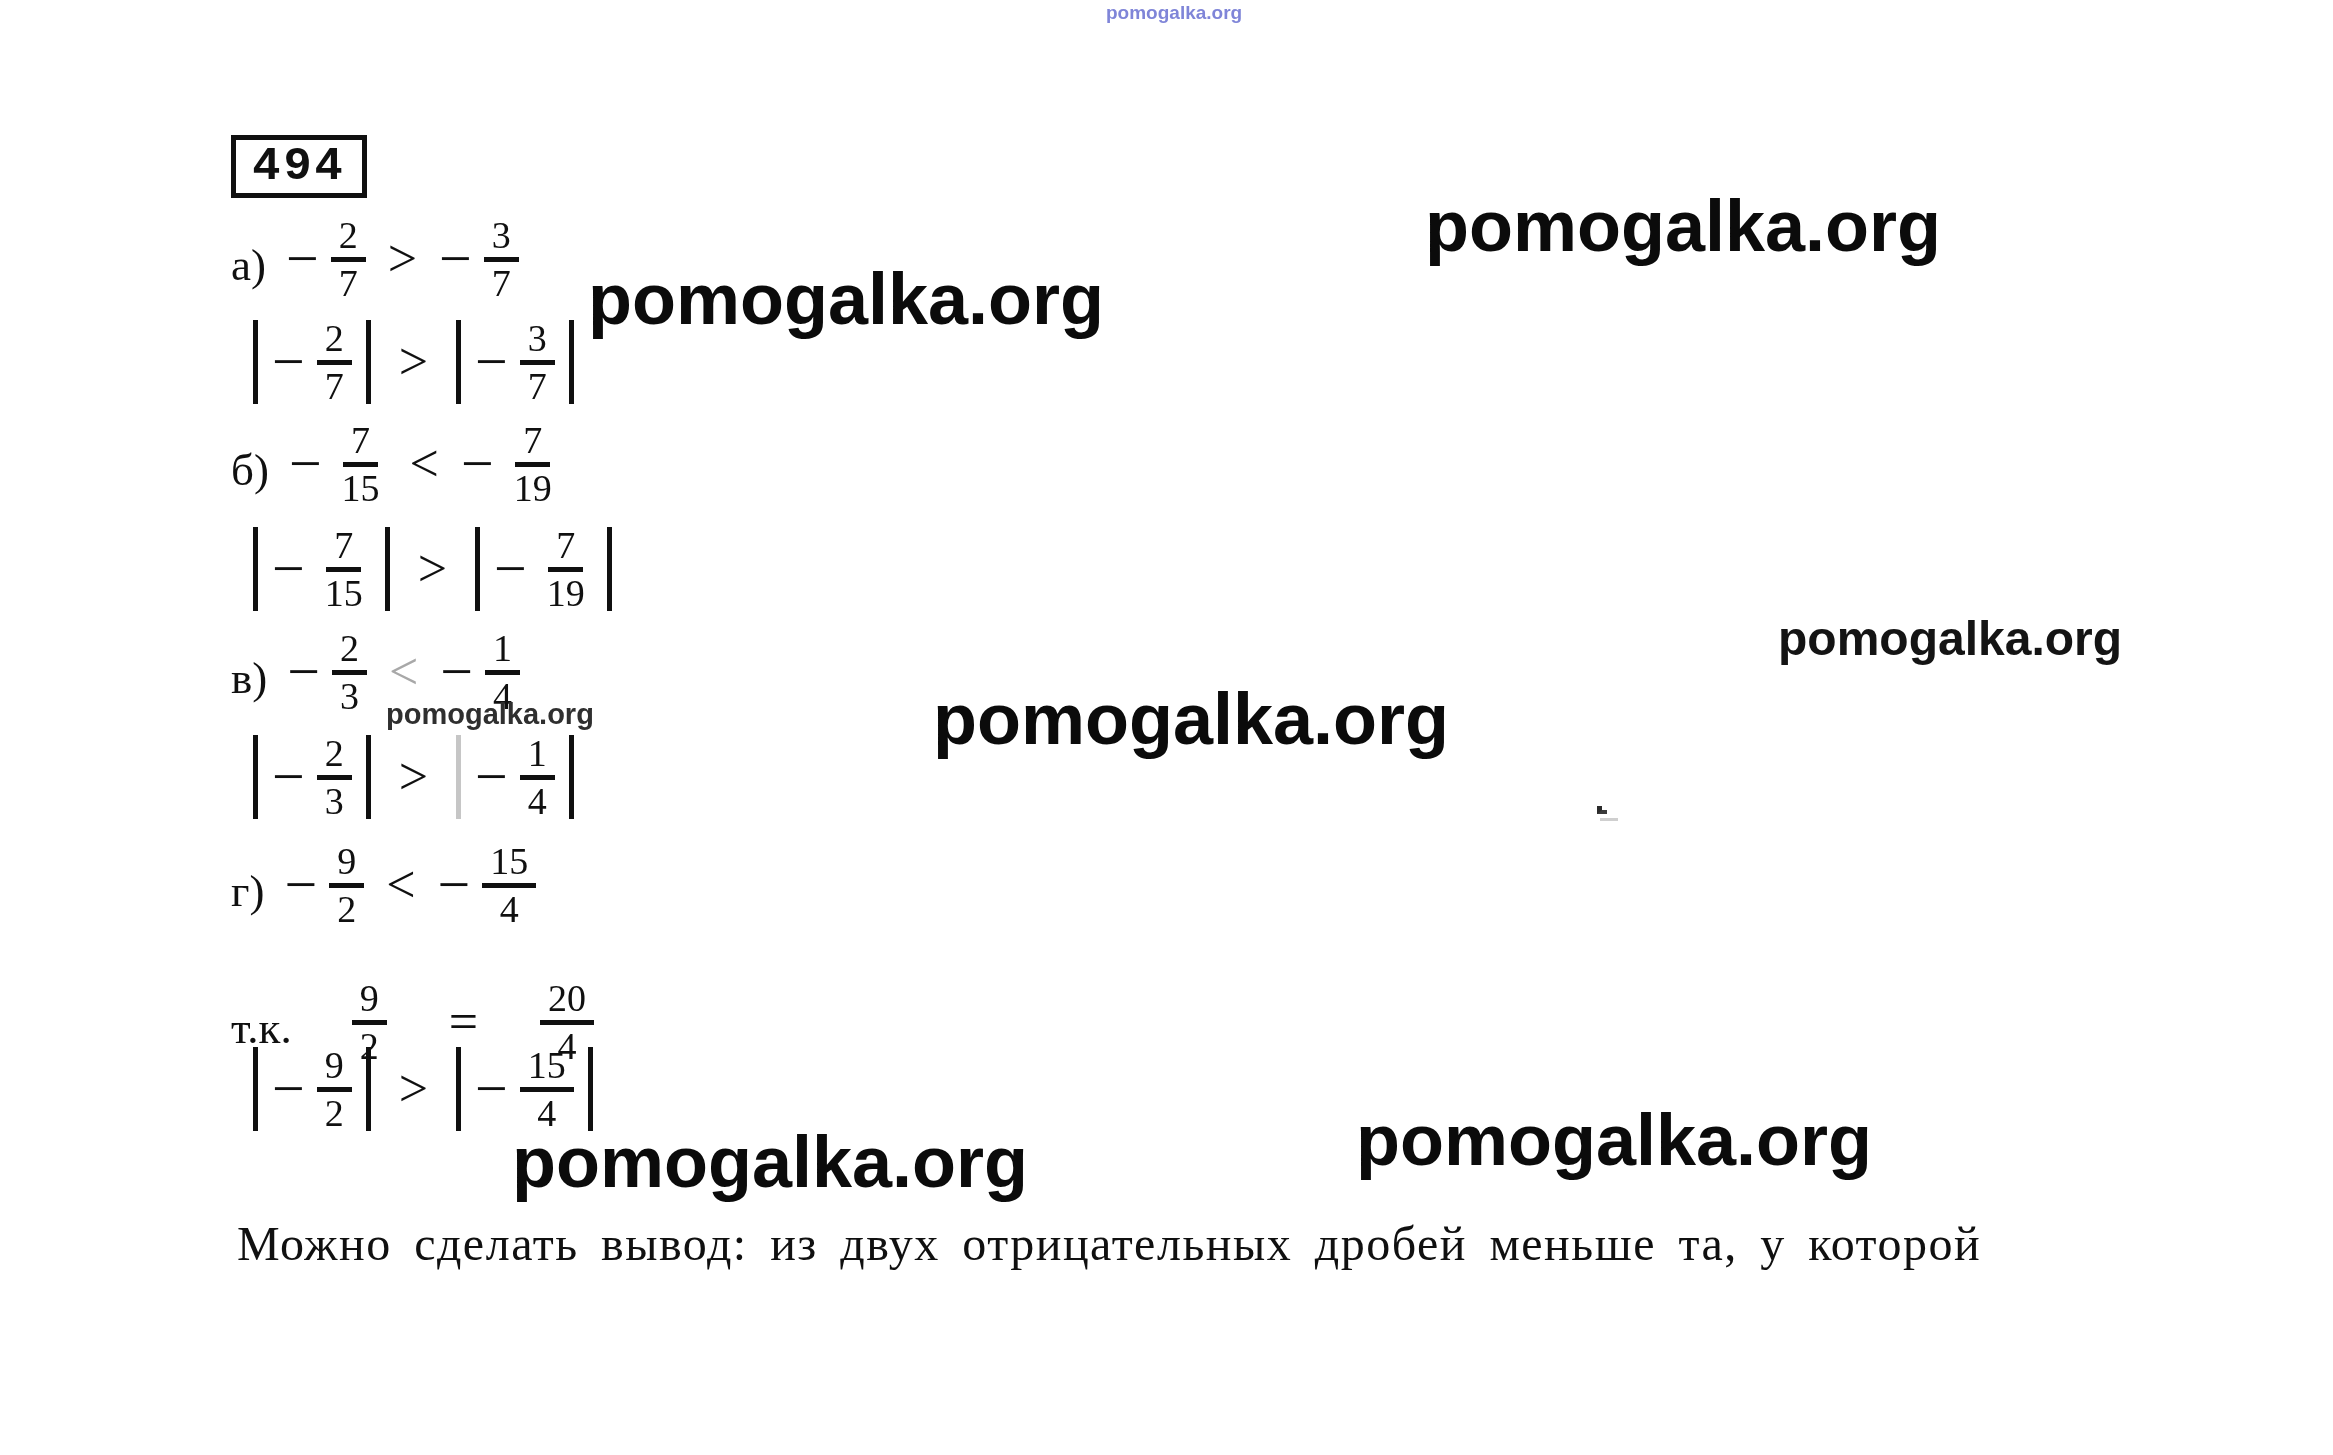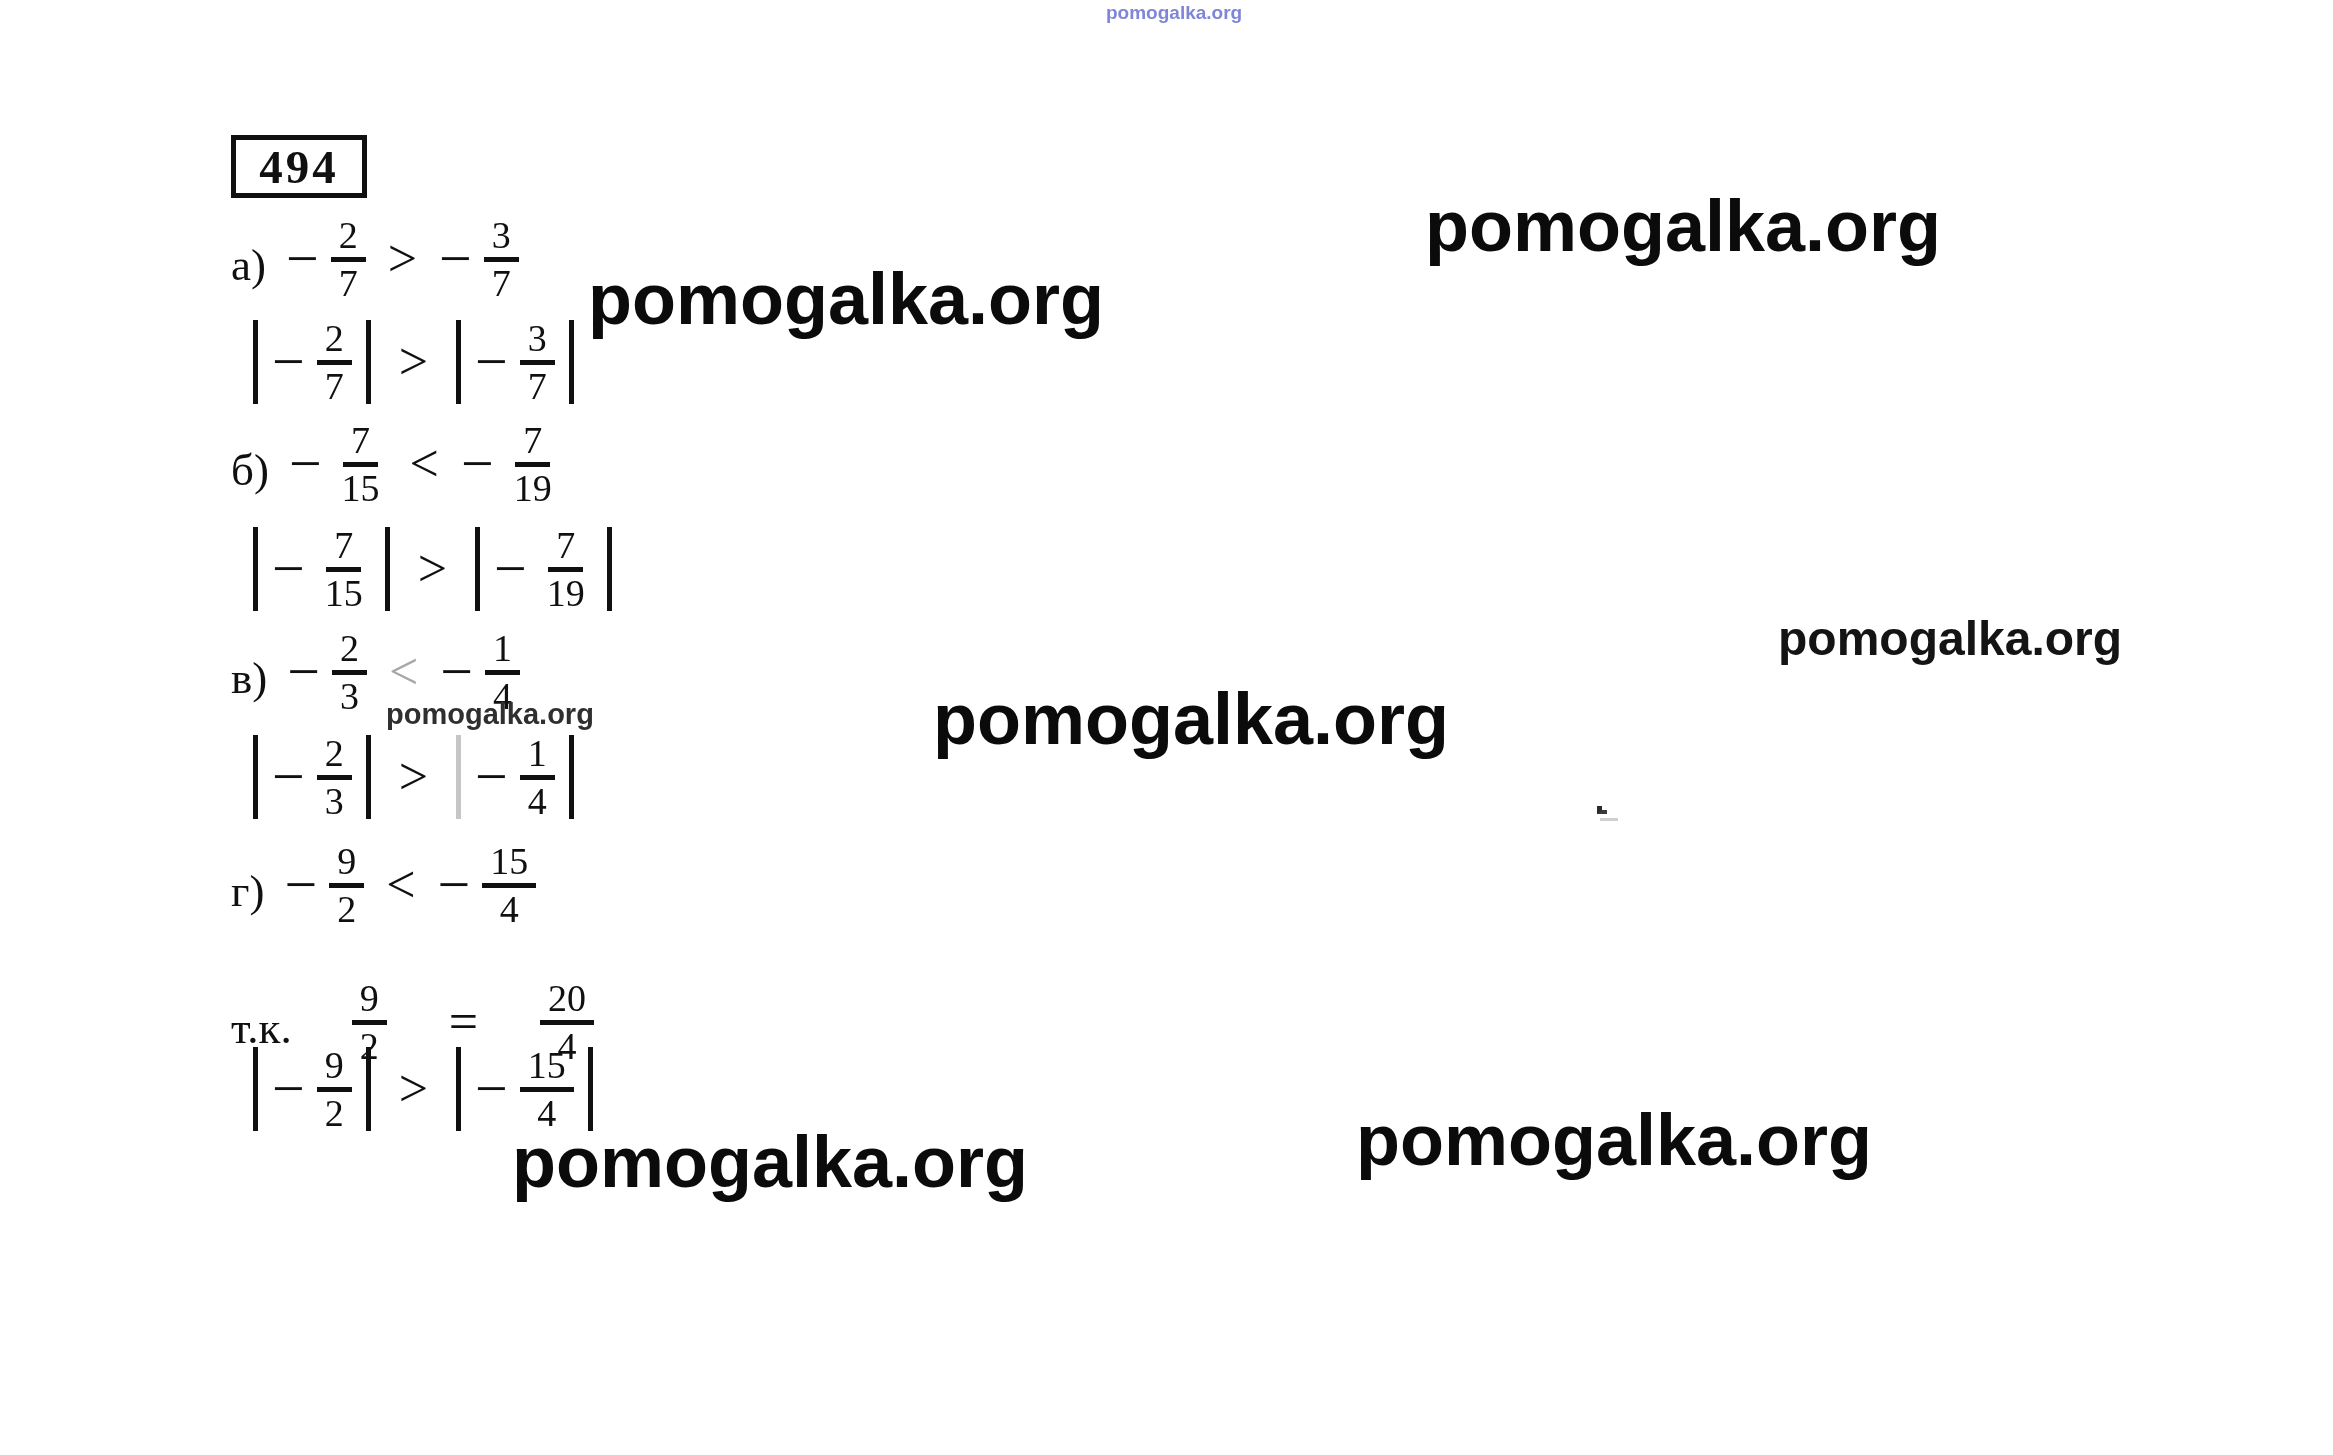--- a/index.html
+++ b/index.html
@@ -9,21 +9,21 @@
     font-family:"Liberation Serif", serif; color:#101010;
   }
 
   
   .pnum-box {
     position:absolute; left:231px; top:135px; width:136px; height:63px;
     border:5px solid #101010; box-sizing:border-box;
     display:flex; align-items:center; justify-content:center;
   }
   .pnum-box .pnum {
-    font-family:Liberation Serif, serif; font-weight:bold;
+    font-family:Liberation Mono, monospace; font-weight:bold;
     font-size:47px; letter-spacing:3px;
   }
 
   
   .mline { position:absolute; height:104px; display:flex; align-items:center; white-space:nowrap; }
   .mlabel { font-size:45px; margin-right:16px; position:relative; top:6px; }
   .minus  { font-size:58px; line-height:1; margin:0 8px 0 4px; }
   .mop    { font-size:52px; line-height:1; margin:0 18px; }
   .mbar   { display:inline-block; width:5px; height:84px; background:#101010; margin:0 10px; }
   .frac   { display:inline-flex; flex-direction:column; align-items:center; margin:0 4px; }
@@ -203,18 +203,19 @@
       <span class="wm" style="left: 1425px; top: 190px; font-size: 72px; color: rgb(11, 11, 11);">pomogalka.org</span>
       <span class="wm" style="left: 588px; top: 263px; font-size: 72px; color: rgb(11, 11, 11);">pomogalka.org</span>
       <span class="wm" style="left: 1778px; top: 615px; font-size: 48px; color: rgb(20, 20, 20);">pomogalka.org</span>
       <span class="wm" style="left: 933px; top: 683px; font-size: 72px; color: rgb(11, 11, 11);">pomogalka.org</span>
       <span class="wm" style="left: 386px; top: 700px; font-size: 29px; color: rgb(47, 47, 47);">pomogalka.org</span>
       <span class="wm" style="left: 512px; top: 1126px; font-size: 72px; color: rgb(11, 11, 11);">pomogalka.org</span>
       <span class="wm" style="left: 1356px; top: 1104px; font-size: 72px; color: rgb(11, 11, 11);">pomogalka.org</span>
     </div>
 
   <div class="conclusion">
+    <div>Можно сделать вывод: из двух отрицательных дробей меньше та, у которой</div>
   </div>
 
   <div class="speck"></div>
   <div class="speck2"></div>
 
 </div>
 
 </body></html>

